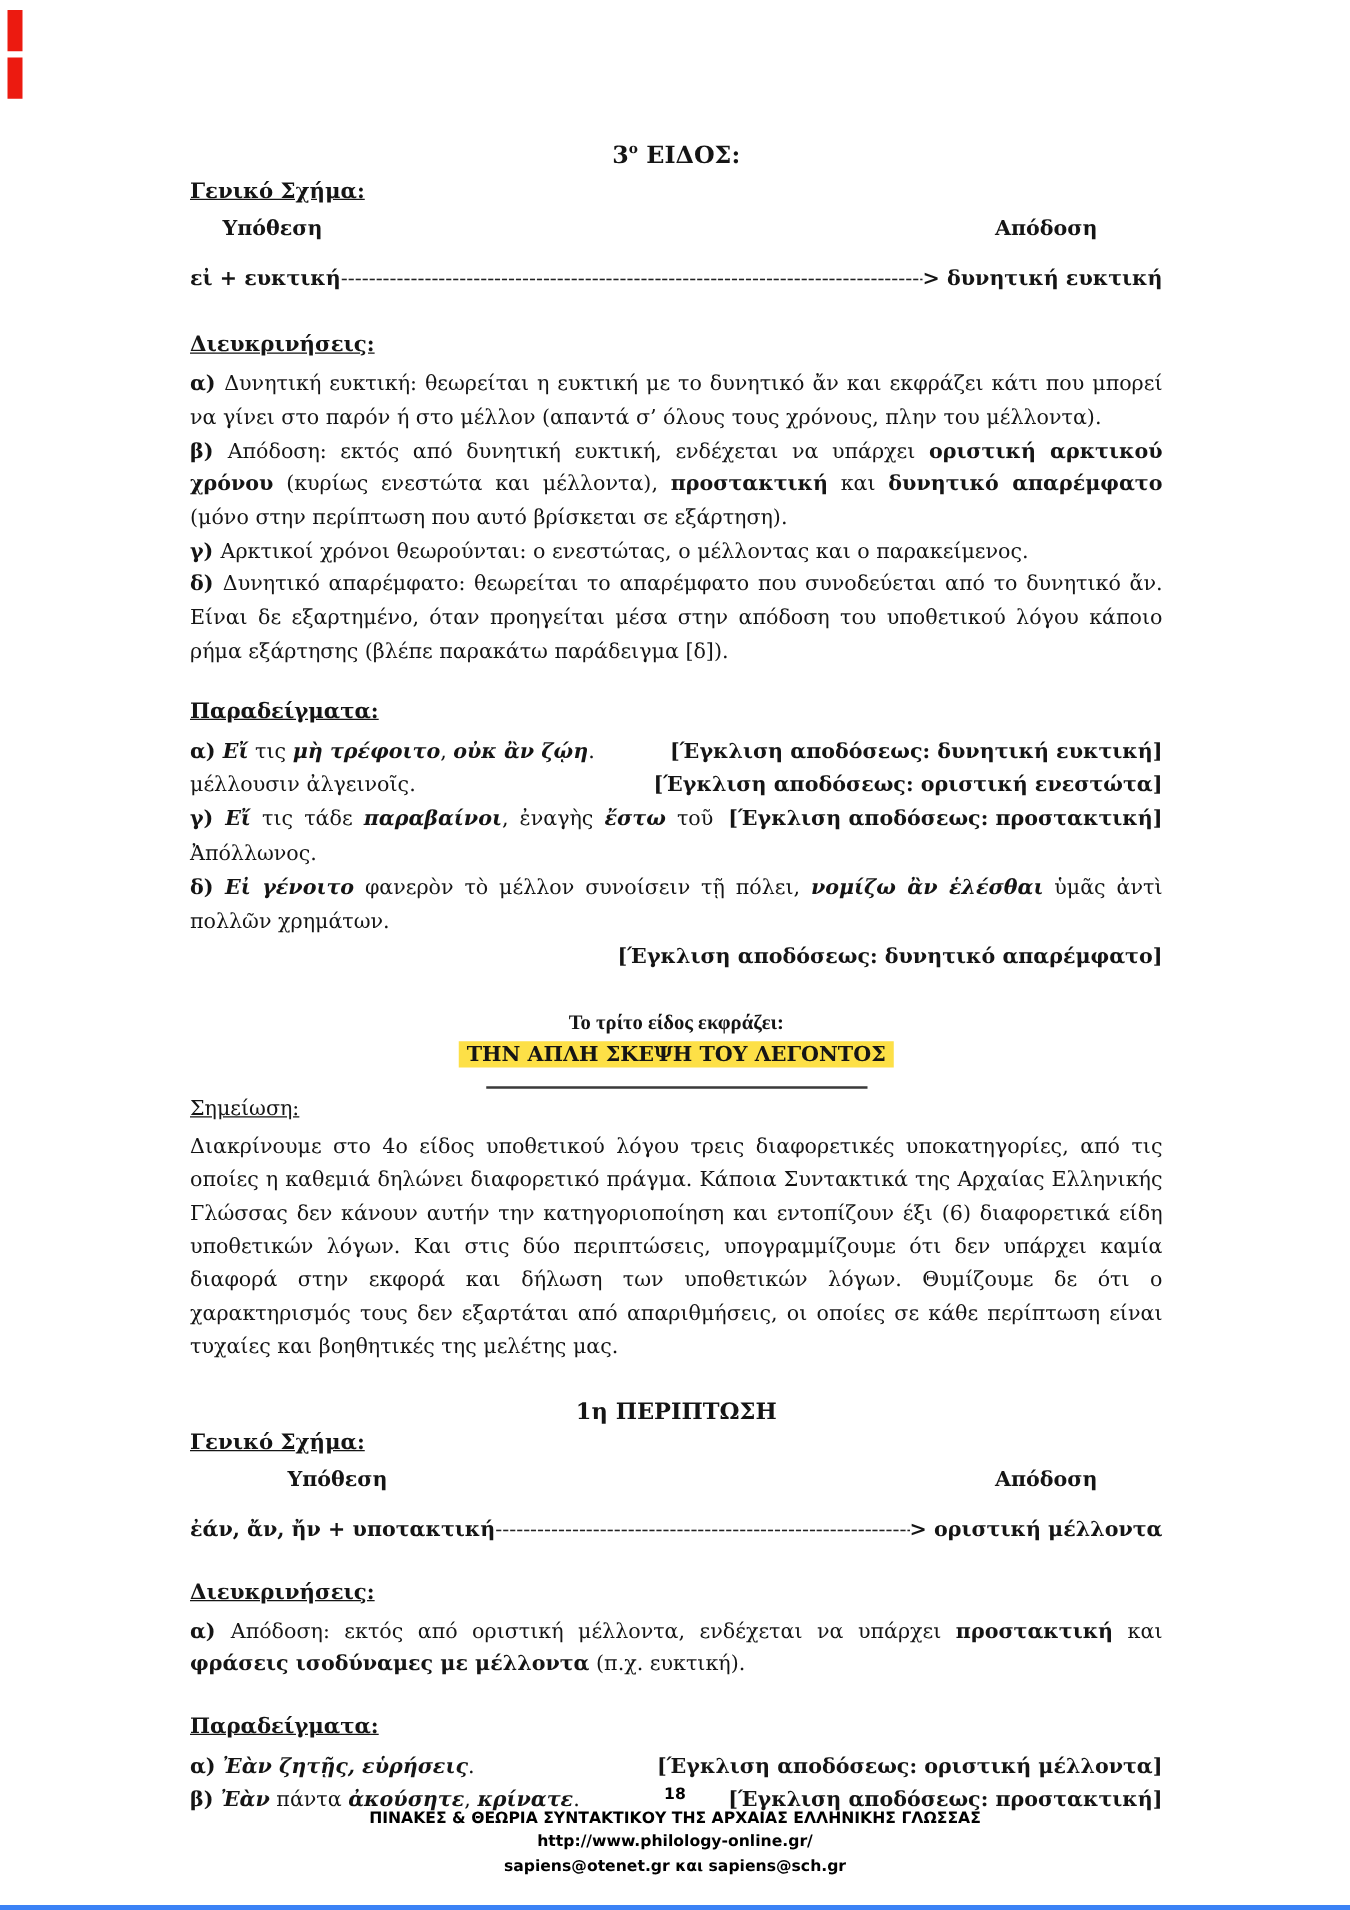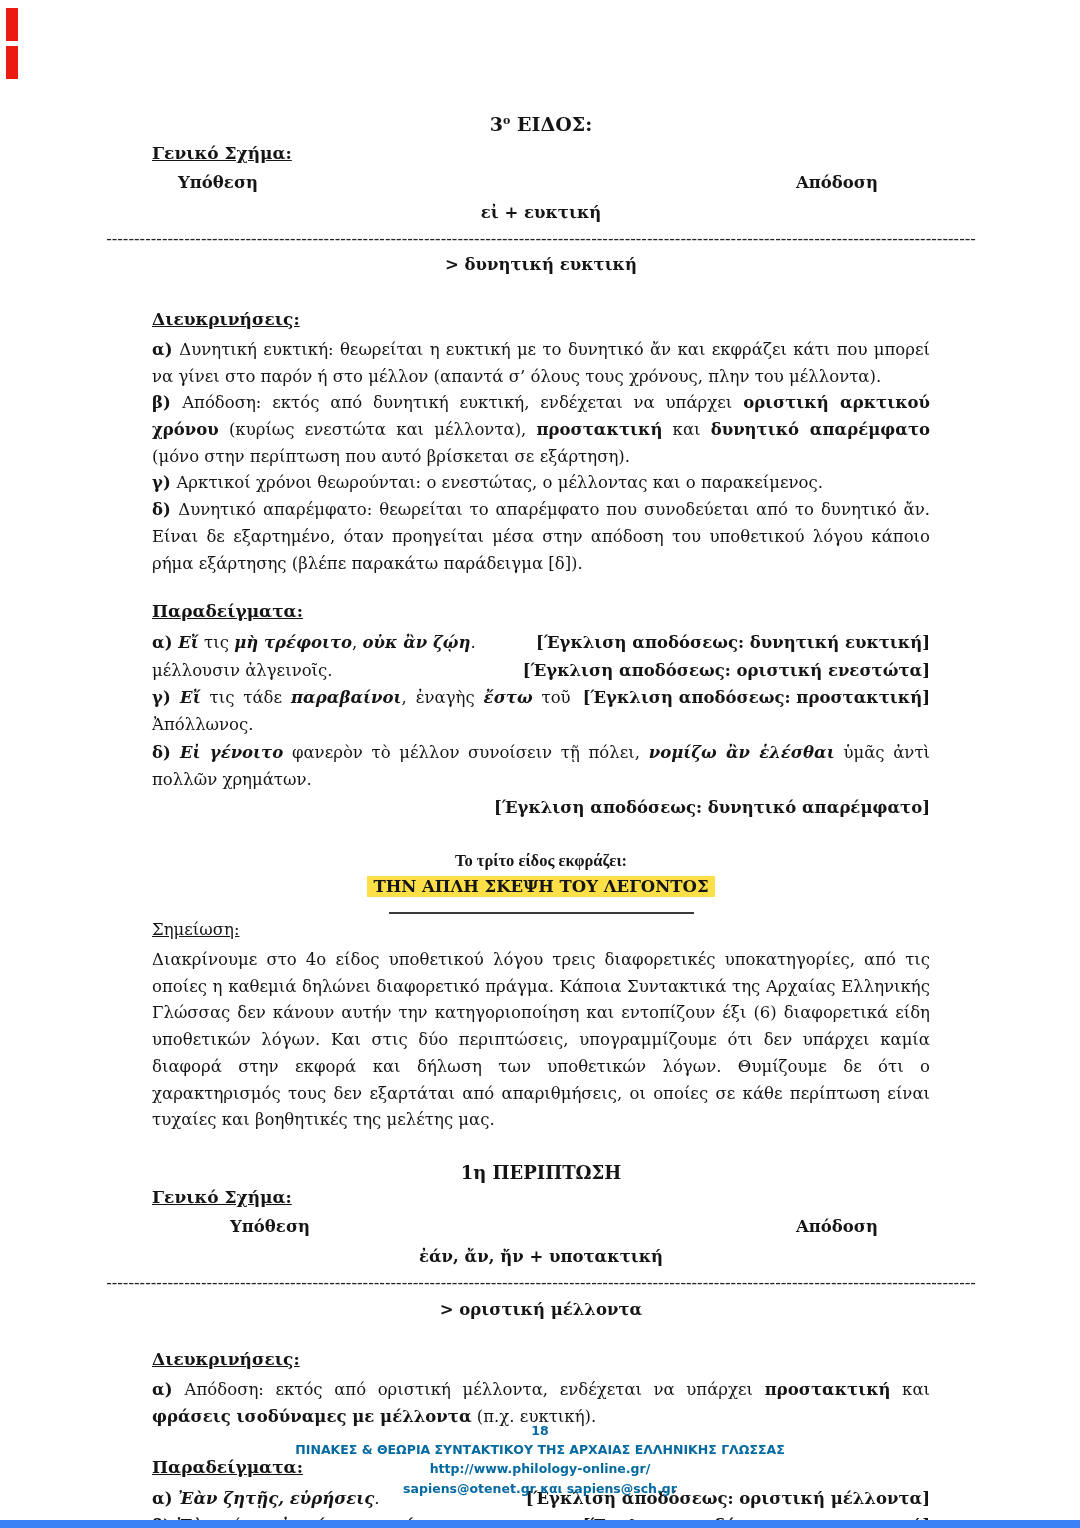--- a/index.html
+++ b/index.html
@@ -6,21 +6,21 @@
   html,body { background:#ffffff; }
   .page {
     position:relative;
     width:1080px; height:1528px;
     margin:0 auto;
     background:#ffffff;
     color:#151515;
     font-family:"DejaVu Serif","Liberation Serif",serif;
     font-size:16.5px;
     overflow:hidden;
-    border-bottom:8px solid #3b82f6;
+    border-bottom:4px solid #3b82f6;
   }
   .content { padding:112px 150px 0 152px; }
   .b  { font-weight:bold; }
   .bi { font-weight:bold; font-style:italic; }
   .title {
     text-align:center; font-weight:bold; font-size:19px; line-height:1.3;
   }
   .title sup { font-size:11px; }
   .heading {
     text-align:left; font-weight:bold; text-decoration:underline;
@@ -30,21 +30,21 @@
     text-align:left; font-weight:normal; text-decoration:underline;
     font-size:16.5px; margin:6px 0 8px;
   }
   .scheme-labels {
     display:flex; justify-content:space-between;
     font-weight:bold; margin-top:10px;
     padding:0 52px 0 26px;
   }
   .scheme-labels.indent { padding-left:78px; }
   .scheme-formula {
-    display:flex; align-items:center; margin-top:8px; line-height:1.6;flex-direction:column;
+    display:flex; align-items:flex-start; margin-top:18px; line-height:1.6;
   }
   .scheme-formula .fleft, .scheme-formula .fright { font-weight:bold; white-space:nowrap; }
   .dashes {
     flex:1 1 auto; min-width:0; overflow:hidden; white-space:nowrap;
     font-weight:normal; color:#222;
   }
   .para { text-align:justify; line-height:1.62; }
   .para + .para { margin-top:0; }
   .ex-row { display:flex; align-items:baseline; line-height:1.66; }
   .ex-left { text-align:justify; }
@@ -56,21 +56,21 @@
   .hr-line { width:305px; border-bottom:2px solid #3a3a3a; margin:16px auto 0; }
   .section-title { margin-top:32px; }
   .case-title { text-align:center; font-weight:bold; font-size:18px; margin-top:28px; }
   .red-mark { position:absolute; left:6px; width:12px; height:33px; background:#ec1a10; }
   .red-mark.m1 { top:8px; }
   .red-mark.m2 { top:46px; }
   .footer {
     position:absolute; left:0; right:0; bottom:22px;
     text-align:center;
     font-family:"DejaVu Sans","Liberation Sans",sans-serif;
-    font-weight:bold; font-size:12.5px; line-height:1.55; color:#0369a1;
+    font-weight:bold; font-size:12.5px; line-height:1.55; color:#000000;
   }
 </style>
 </head>
 <body>
 
 <div class="page">
 
   <div class="red-mark m1"></div>
   <div class="red-mark m2"></div>
 

